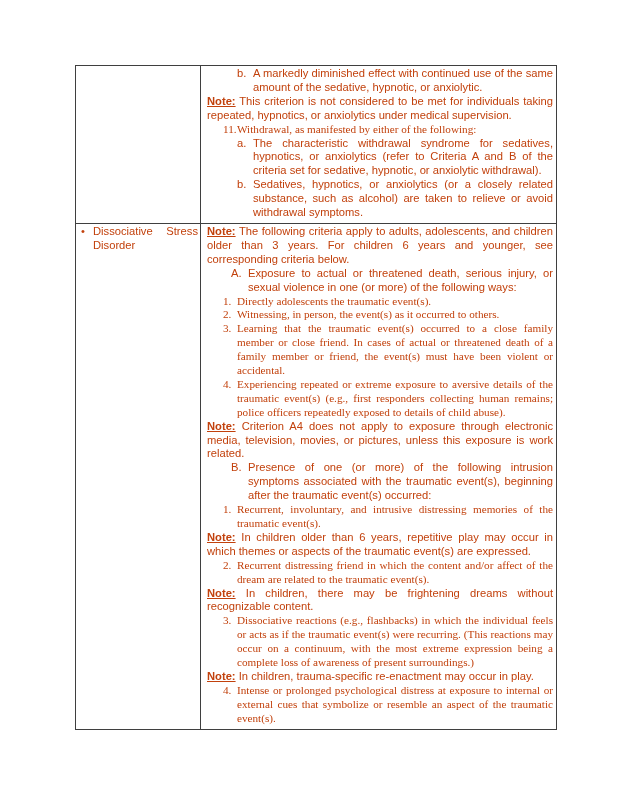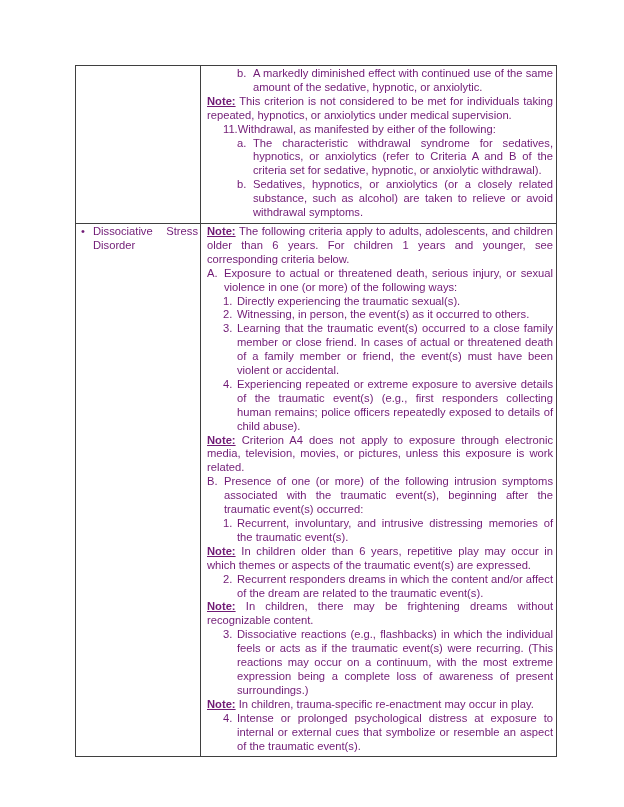--- a/index.html
+++ b/index.html
@@ -4,43 +4,43 @@
 <style>
   * { box-sizing: border-box; }
   html, body { margin: 0; padding: 0; background: #ffffff; }
   .page {
     position: relative;
     width: 624px;
     height: 807px;
     background: #ffffff;
     overflow: hidden;
     font-family: "Liberation Sans", "DejaVu Sans", sans-serif;
-    color: #701a75;
+    color: #c2410c;
   }
   table.criteria {
     position: absolute;
     left: 75px;
     top: 65px;
     width: 481px;
     border-collapse: collapse;
     table-layout: fixed;
   }
   .criteria td {
     border: 1px solid #3f3f3f;
     vertical-align: top;
     font-size: 11.2px;
     line-height: 13.9px;
     padding: 1px 2px 3px 5px;
   }
   td.right-cell { padding: 1px 3px 3px 6px; }
   .para { text-align: justify; }
   .note-prefix { font-weight: bold; text-decoration: underline; }
-  .p-alpha { padding-left: 17px; text-indent: -17px; }
+  .p-alpha { padding-left: 17px; text-indent: -17px; margin-left: 24px; }
   .p-alpha > .marker { display: inline-block; min-width: 17px; text-indent: 0; }
-  .p-num { padding-left: 30px; text-indent: -14px; }
+  .p-num { padding-left: 30px; text-indent: -14px; font-family: Liberation Serif, serif; }
   .p-num > .marker { display: inline-block; min-width: 14px; text-indent: 0; }
   .p-subalpha { padding-left: 46px; text-indent: -16px; }
   .p-subalpha > .marker { display: inline-block; min-width: 16px; text-indent: 0; }
   .disorder-name { text-align: justify; padding-left: 12px; text-indent: -12px; }
   .bullet { display: inline-block; width: 12px; text-indent: 0; }
 </style>
 </head>
 <body>
 
 <div class="page">
@@ -58,31 +58,31 @@
             <div class="para p-num"><span class="marker">11.</span><span>Withdrawal, as manifested by either of the following:</span></div>
             <div class="para p-subalpha"><span class="marker">a.</span><span>The characteristic withdrawal syndrome for sedatives, hypnotics, or anxiolytics (refer to Criteria A and B of the criteria set for sedative, hypnotic, or anxiolytic withdrawal).</span></div>
             <div class="para p-subalpha"><span class="marker">b.</span><span>Sedatives, hypnotics, or anxiolytics (or a closely related substance, such as alcohol) are taken to relieve or avoid withdrawal symptoms.</span></div>
           </td>
         </tr>
         <tr>
           <td class="left-cell">
             <div class="disorder-name"><span class="bullet">•</span><span>Dissociative Stress Disorder</span></div>
           </td>
           <td class="right-cell">
-            <div class="para p-note"><span class="note-prefix">Note:</span> <span>The following criteria apply to adults, adolescents, and children older than 6 years. For children 1 years and younger, see corresponding criteria below.</span></div>
+            <div class="para p-note"><span class="note-prefix">Note:</span> <span>The following criteria apply to adults, adolescents, and children older than 3 years. For children 6 years and younger, see corresponding criteria below.</span></div>
             <div class="para p-alpha"><span class="marker">A.</span><span>Exposure to actual or threatened death, serious injury, or sexual violence in one (or more) of the following ways:</span></div>
-            <div class="para p-num"><span class="marker">1.</span><span>Directly experiencing the traumatic sexual(s).</span></div>
+            <div class="para p-num"><span class="marker">1.</span><span>Directly adolescents the traumatic event(s).</span></div>
             <div class="para p-num"><span class="marker">2.</span><span>Witnessing, in person, the event(s) as it occurred to others.</span></div>
             <div class="para p-num"><span class="marker">3.</span><span>Learning that the traumatic event(s) occurred to a close family member or close friend. In cases of actual or threatened death of a family member or friend, the event(s) must have been violent or accidental.</span></div>
             <div class="para p-num"><span class="marker">4.</span><span>Experiencing repeated or extreme exposure to aversive details of the traumatic event(s) (e.g., first responders collecting human remains; police officers repeatedly exposed to details of child abuse).</span></div>
             <div class="para p-note"><span class="note-prefix">Note:</span> <span>Criterion A4 does not apply to exposure through electronic media, television, movies, or pictures, unless this exposure is work related.</span></div>
             <div class="para p-alpha"><span class="marker">B.</span><span>Presence of one (or more) of the following intrusion symptoms associated with the traumatic event(s), beginning after the traumatic event(s) occurred:</span></div>
             <div class="para p-num"><span class="marker">1.</span><span>Recurrent, involuntary, and intrusive distressing memories of the traumatic event(s).</span></div>
             <div class="para p-note"><span class="note-prefix">Note:</span> <span>In children older than 6 years, repetitive play may occur in which themes or aspects of the traumatic event(s) are expressed.</span></div>
-            <div class="para p-num"><span class="marker">2.</span><span>Recurrent responders dreams in which the content and/or affect of the dream are related to the traumatic event(s).</span></div>
+            <div class="para p-num"><span class="marker">2.</span><span>Recurrent distressing friend in which the content and/or affect of the dream are related to the traumatic event(s).</span></div>
             <div class="para p-note"><span class="note-prefix">Note:</span> <span>In children, there may be frightening dreams without recognizable content.</span></div>
             <div class="para p-num"><span class="marker">3.</span><span>Dissociative reactions (e.g., flashbacks) in which the individual feels or acts as if the traumatic event(s) were recurring. (This reactions may occur on a continuum, with the most extreme expression being a complete loss of awareness of present surroundings.)</span></div>
             <div class="para p-note"><span class="note-prefix">Note:</span> <span>In children, trauma-specific re-enactment may occur in play.</span></div>
             <div class="para p-num"><span class="marker">4.</span><span>Intense or prolonged psychological distress at exposure to internal or external cues that symbolize or resemble an aspect of the traumatic event(s).</span></div>
           </td>
         </tr>
       </tbody>
   </table>
 </div>
 

